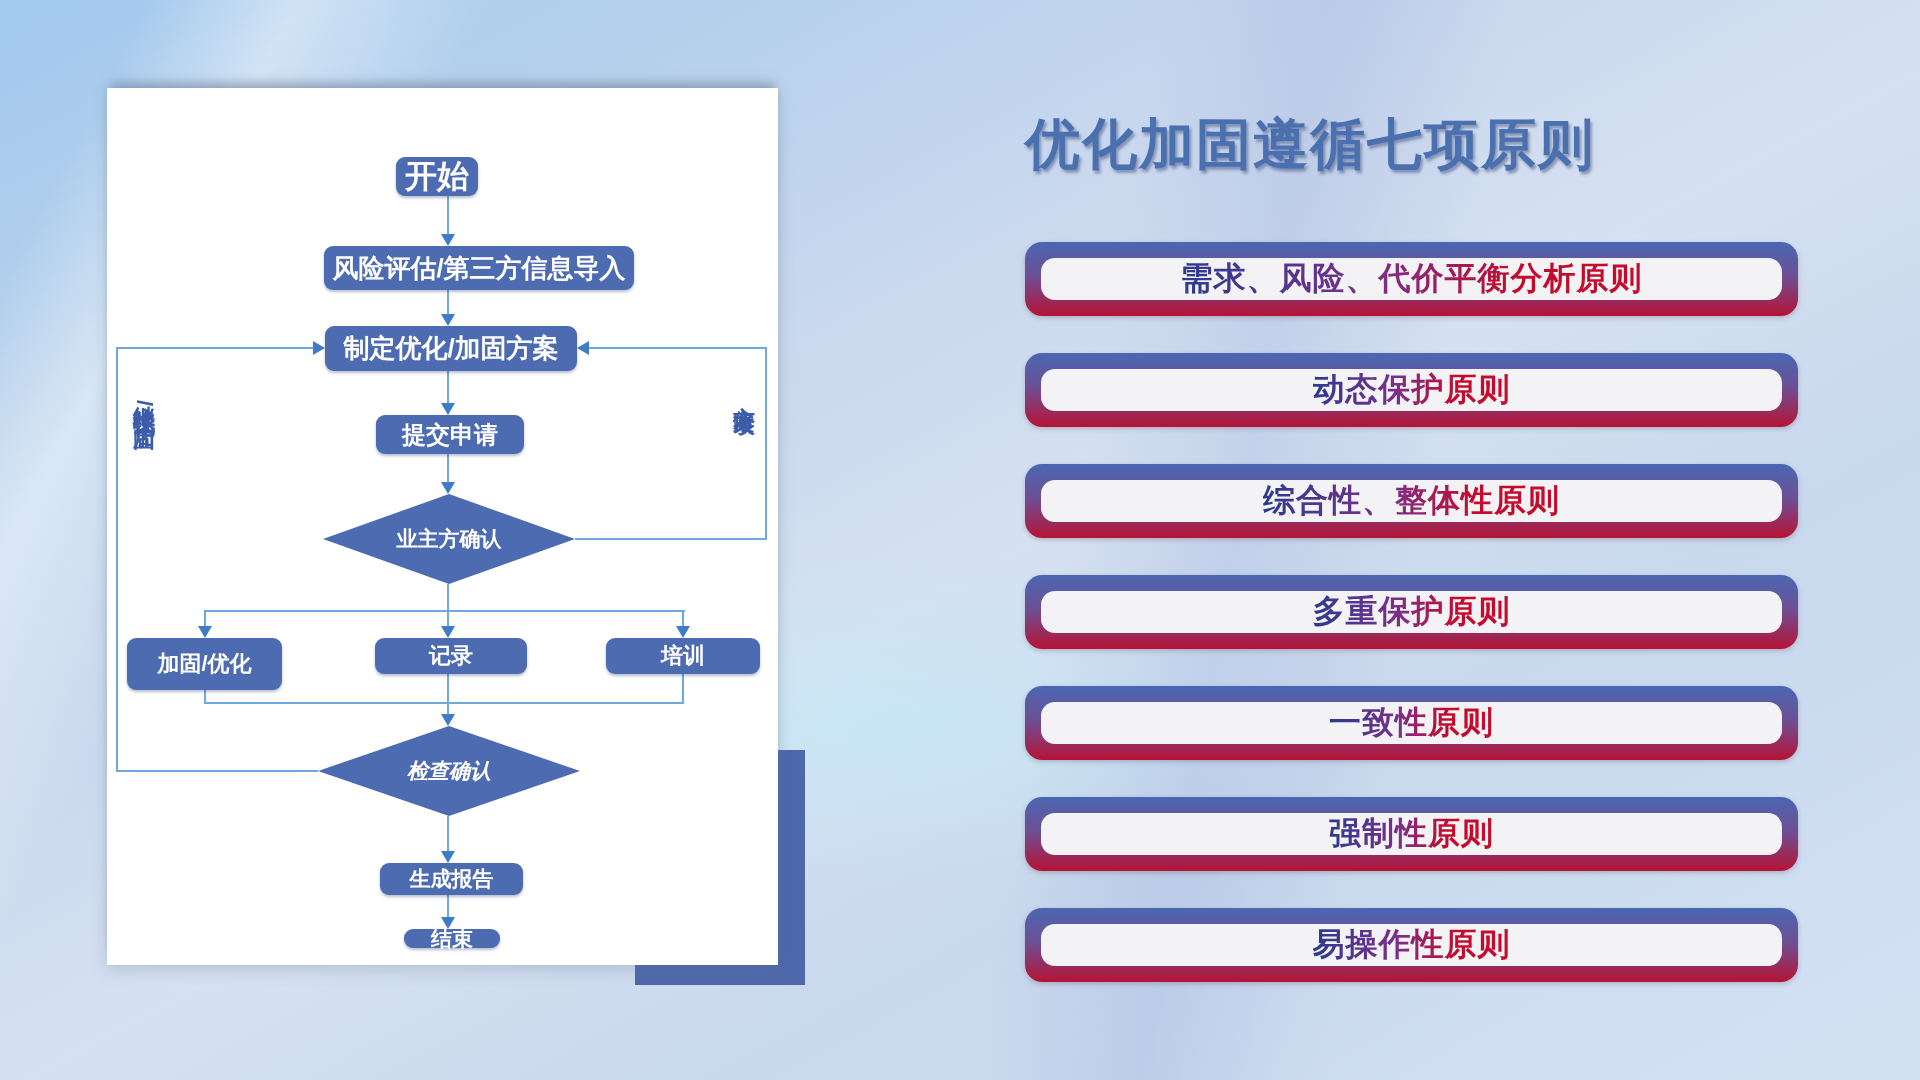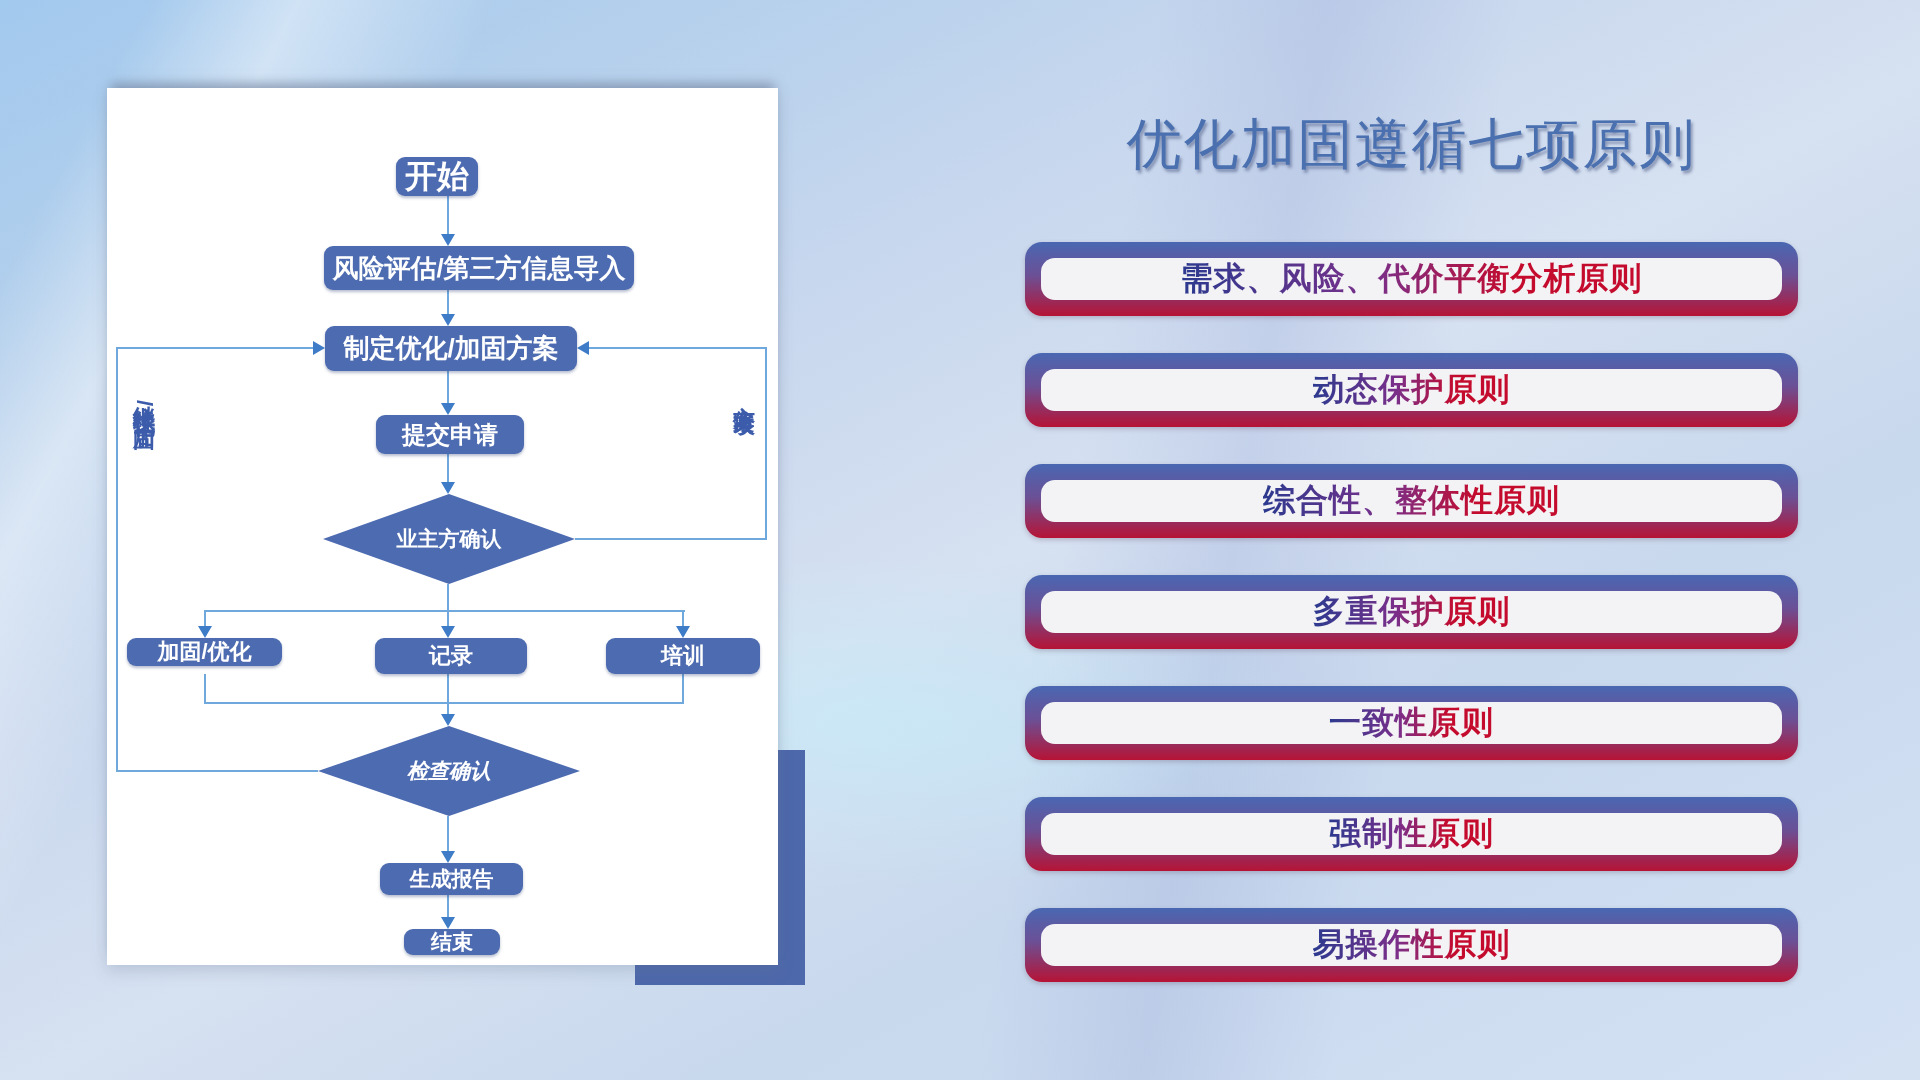--- a/index.html
+++ b/index.html
@@ -49,21 +49,21 @@
   .arr-left  { border-top:7px solid transparent; border-bottom:7px solid transparent; border-right:12px solid #3e7cc7; }
 
   .vlabel {
     position:absolute; writing-mode:vertical-rl; text-orientation:mixed;
     color:#3c5cab; font-weight:bold; font-size:22px; letter-spacing:3px;
   }
 
   
   .panel-title {
     position:absolute; left:1025px; top:108px; width:773px;
-    text-align:center; font-size:55px; font-weight:normal; color:#4a70b0;
+    font-size:55px; font-weight:bold; color:#4a70b0;
     text-shadow:2px 3px 3px rgba(48,62,108,0.45);
     letter-spacing:2px; white-space:nowrap;
   }
   .principles { position:absolute; left:1025px; top:242px; width:773px; }
   .principle {
     width:773px; height:74px; margin-bottom:37px;
     border-radius:17px; padding:16px;
     background:linear-gradient(180deg, #4a67b2 0%, #6b5096 45%, #b61335 100%);
     box-shadow:0 2px 5px rgba(90,70,90,0.28);
   }
@@ -136,36 +136,36 @@
   </div>
   <div class="fnode" style="left:218px; top:238px; width:252px; height:45px; font-size:26px;">
     <span>制定优化/加固方案</span>
   </div>
   <div class="fnode" style="left:269px; top:327px; width:148px; height:39px; font-size:24px;">
     <span>提交申请</span>
   </div>
   <div class="fdiamond" style="left:216px; top:406px; width:252px; height:90px; font-size:21px;">
     <span>业主方确认</span>
   </div>
-  <div class="fnode" style="left:20px; top:550px; width:155px; height:28px; font-size:22px;">
+  <div class="fnode" style="left:20px; top:550px; width:155px; height:52px; font-size:22px;">
     <span>加固/优化</span>
   </div>
   <div class="fnode" style="left:268px; top:550px; width:152px; height:36px; font-size:22px;text-align:right;">
     <span>记录</span>
   </div>
   <div class="fnode" style="left:499px; top:550px; width:154px; height:36px; font-size:22px;">
     <span>培训</span>
   </div>
   <div class="fdiamond" style="left:211px; top:638px; width:262px; height:90px; font-size:21px;font-style:italic;">
     <span>检查确认</span>
   </div>
   <div class="fnode" style="left:273px; top:775px; width:143px; height:32px; font-size:21px;">
     <span>生成报告</span>
   </div>
-  <div class="fnode" style="left:297px; top:841px; width:96px; height:26px; font-size:21px;">
+  <div class="fnode" style="left:297px; top:841px; width:96px; height:19px; font-size:21px;">
     <span>结束</span>
   </div>
 
   <div class="vlabel" style="left:22px; top:300px; height:170px;">继续优化/加固</div>
   <div class="vlabel" style="left:622px; top:300px; height:120px;">方案修改</div>
 </div>
 
 <div class="panel-title">优化加固遵循七项原则</div>
 
 <div class="principles">

